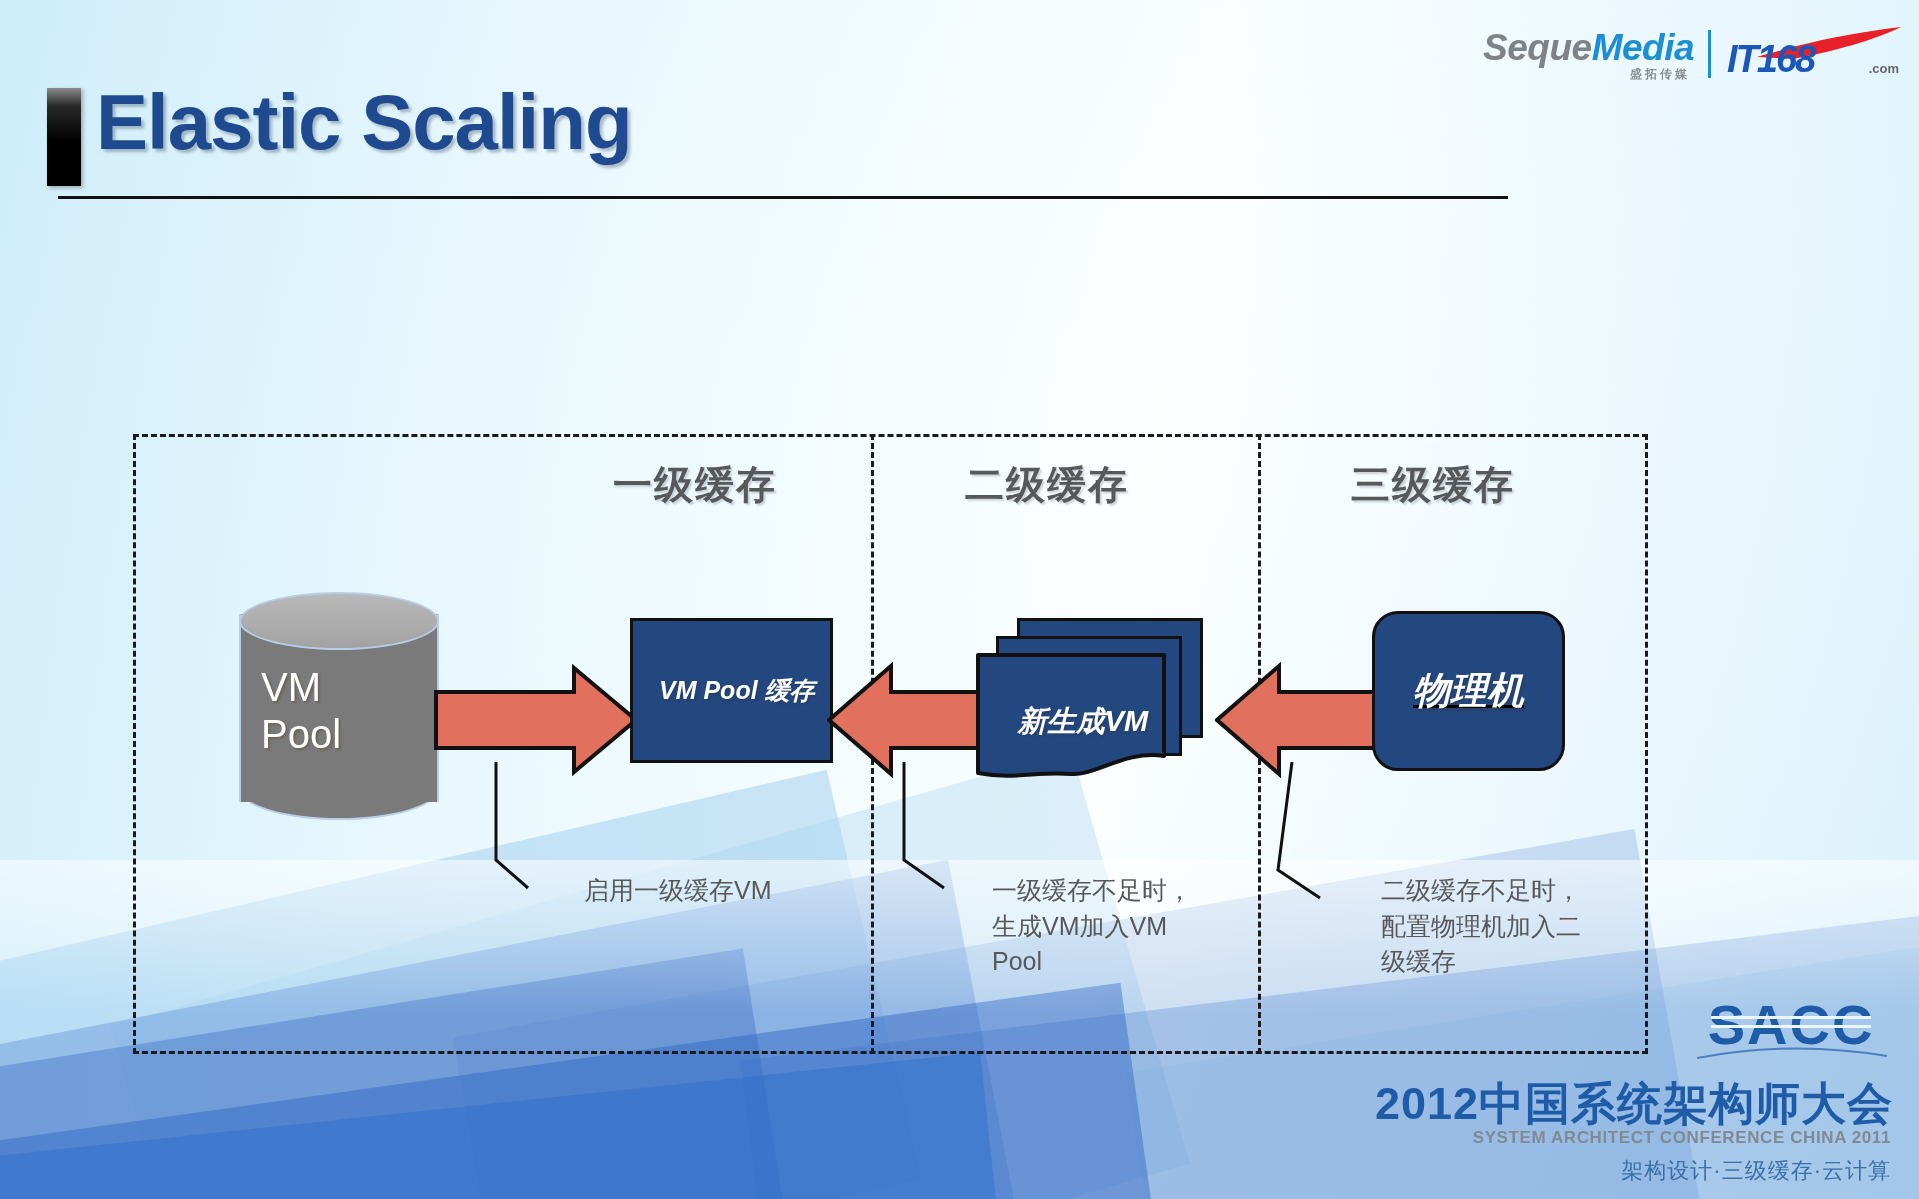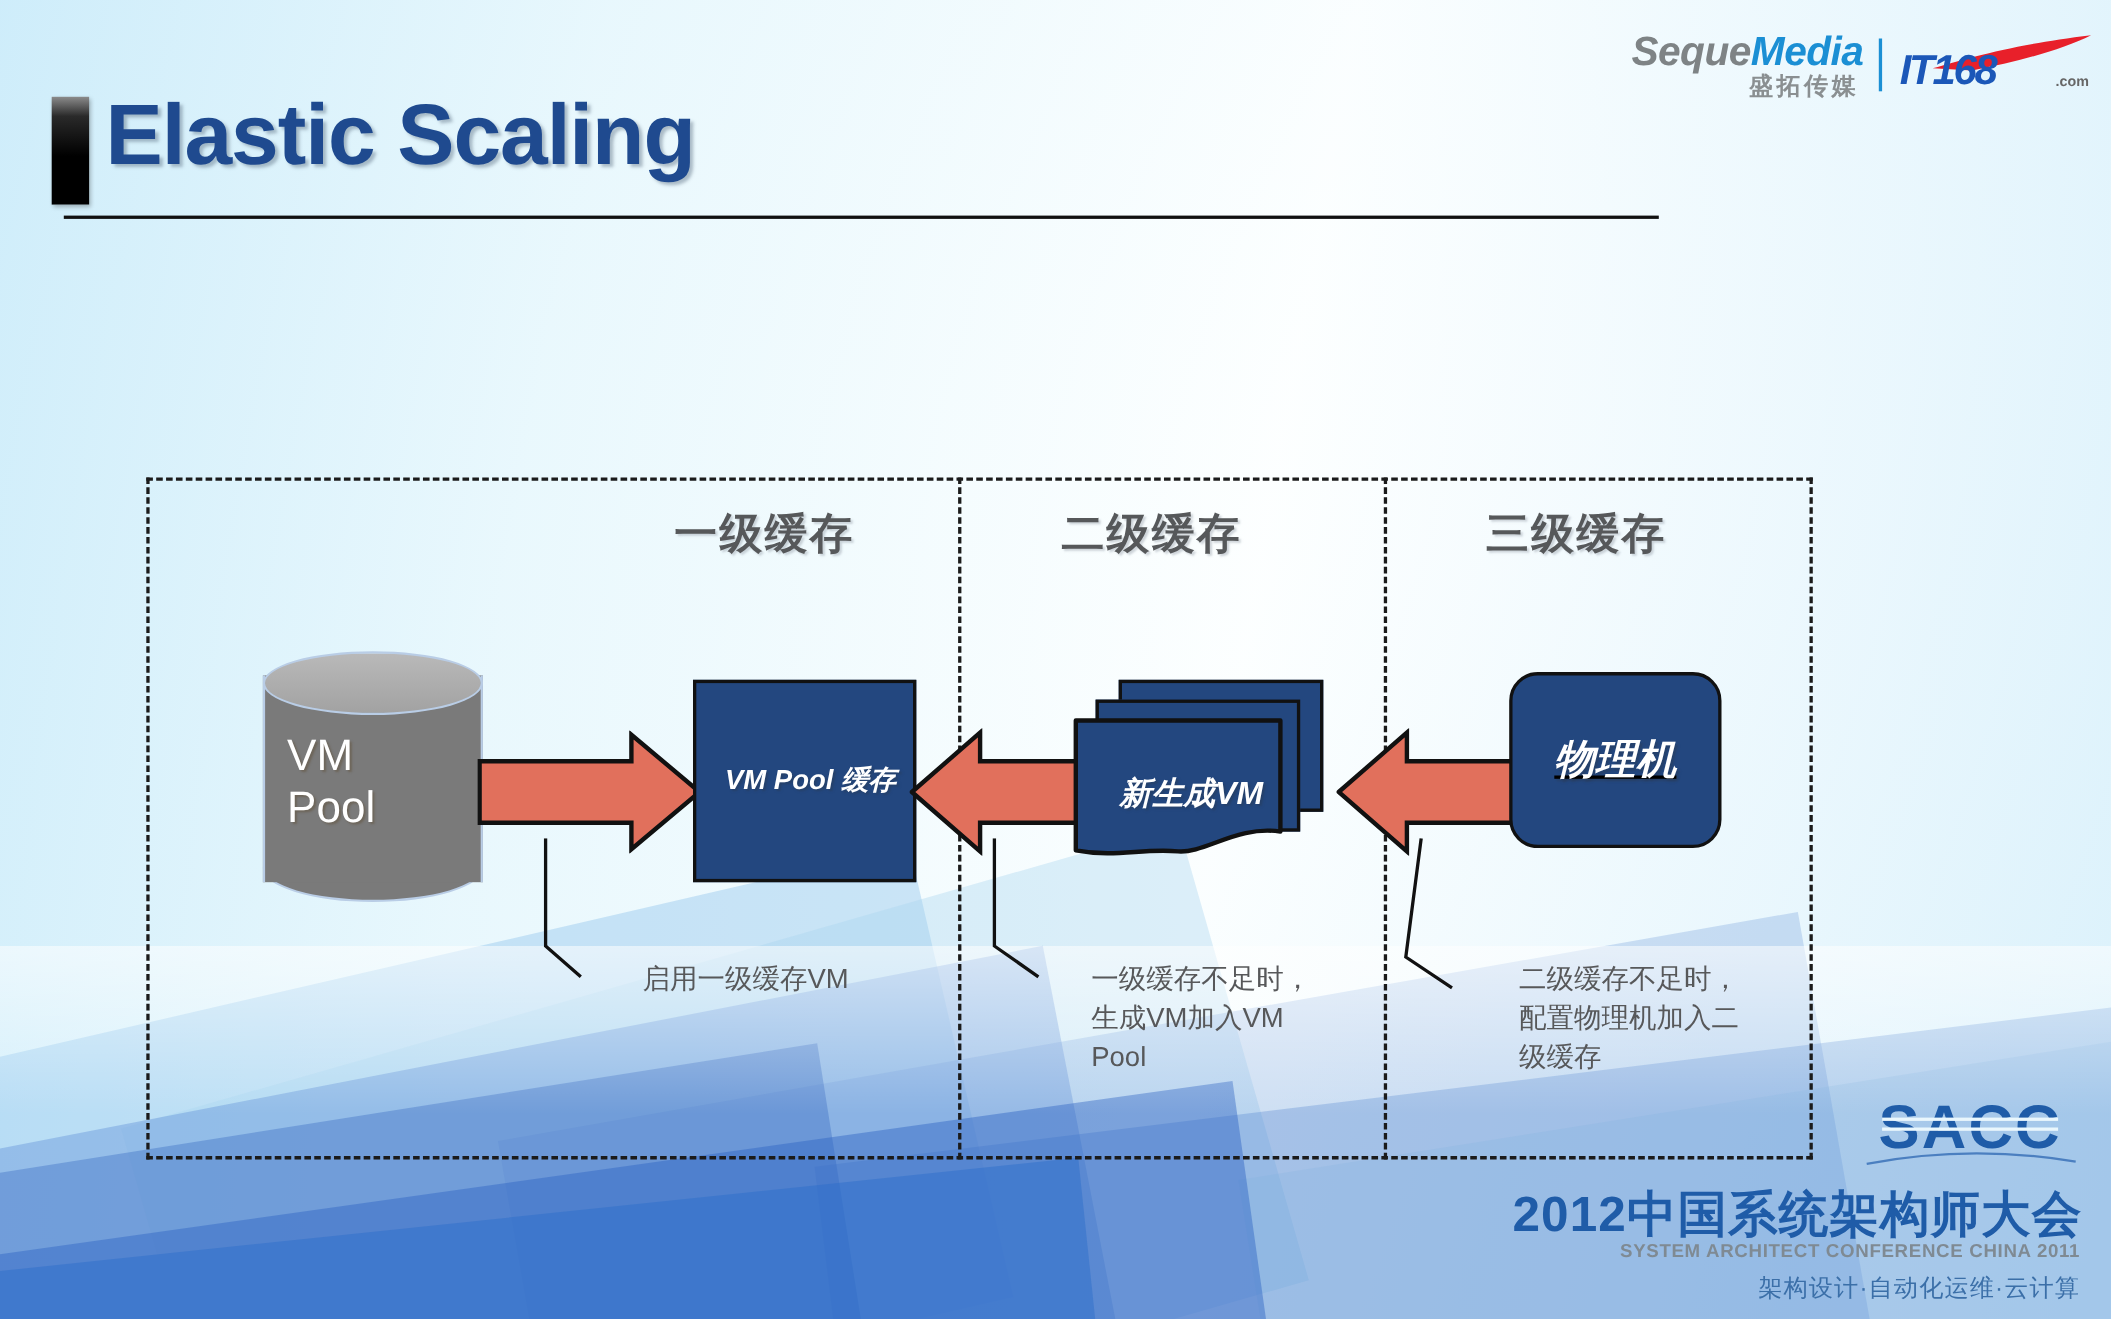--- a/index.html
+++ b/index.html
@@ -35,21 +35,21 @@
   .s9{left:1150px;top:1000px;width:900px;height:380px;background:#7fb0e0;transform:rotate(-9deg);opacity:.22;}
   .veil{position:absolute;left:0;top:860px;width:100%;height:340px;
         background:linear-gradient(180deg,rgba(255,255,255,.55) 0%,rgba(255,255,255,0) 45%);}
 
   
   .logo{position:absolute;right:18px;top:28px;display:flex;align-items:center;gap:14px;}
   .logo-left{display:flex;flex-direction:column;align-items:flex-end;line-height:1;}
   .logo-word{font-size:37px;font-weight:bold;letter-spacing:-.5px;white-space:nowrap;font-style:italic;}
   .logo-word .a{color:#7e8385;}
   .logo-word .b{color:#1b8fd4;}
-  .logo-cn{font-size:22px;color:#8a8f91;font-weight:bold;letter-spacing:3px;margin-top:2px;margin-right:4px;}
+  .logo-cn{font-size:12px;color:#8a8f91;font-weight:bold;letter-spacing:3px;margin-top:2px;margin-right:4px;}
   .logo-sep{width:3px;height:48px;background:#1b8fd4;}
   .logo-it{position:relative;width:176px;height:52px;}
   .it-text{position:absolute;left:2px;top:12px;font-size:38px;font-weight:bold;font-style:italic;
            color:#1b57b8;letter-spacing:-2px;line-height:1;}
   .it-com{position:absolute;right:2px;bottom:4px;font-size:13px;color:#666;font-weight:bold;}
   .it-swoosh{position:absolute;left:30px;top:-2px;width:148px;height:34px;}
 
   .title-bar{position:absolute;left:47px;top:88px;width:34px;height:98px;
      background:linear-gradient(180deg,#8b8b8b 0%,#2a2a2a 18%,#000 55%,#000 100%);
      box-shadow:2px 2px 4px rgba(0,0,0,.28);}
@@ -80,21 +80,21 @@
      background:linear-gradient(180deg,#b9b9b9,#a2a2a2);border-radius:50%;
      border:2px solid #b9cde6;box-sizing:border-box;}
   .cyl-txt{position:absolute;left:22px;top:72px;color:#fff;font-size:40px;line-height:1.18;
      text-shadow:2px 2px 2px rgba(90,70,40,.4);}
 
   
   .box{position:absolute;background:#23477f;border:3px solid #111;box-sizing:border-box;
       display:flex;align-items:center;justify-content:flex-start;}
   .box-txt{color:#fff;font-weight:bold;font-style:italic;text-shadow:2px 2px 2px rgba(40,60,90,.55);}
 
-  #vmcache{left:630px;top:618px;width:203px;height:184px;}
+  #vmcache{left:630px;top:618px;width:203px;height:145px;}
   #vmcache .box-txt{font-size:25px;line-height:1.25;padding-left:26px;padding-right:8px;}
 
   #phys{left:1372px;top:611px;width:193px;height:160px;border-radius:26px;text-decoration:underline;}
   #phys .box-txt{font-size:37px;width:100%;text-align:center;padding:0;}
 
   
   .stack{position:absolute;left:975px;top:618px;width:233px;height:160px;}
   .doc{position:absolute;background:#23477f;border:3px solid #111;box-sizing:border-box;}
   .doc.d1{left:42px;top:0;width:186px;height:120px;}
   .doc.d2{left:21px;top:18px;width:186px;height:120px;}
@@ -220,15 +220,15 @@
   <div class="note n2">一级缓存不足时，生成VM加入VM Pool</div>
 
   <svg class="sacc" viewBox="0 0 200 62">
     <text x="100" y="46" text-anchor="middle" font-family="Liberation Sans, sans-serif" font-size="56" font-weight="bold" fill="#1f5ca8" letter-spacing="2">SACC</text>
     <rect x="20" y="18" width="160" height="3" fill="#eaf7fd"></rect>
     <rect x="20" y="27" width="160" height="3" fill="#eaf7fd"></rect>
     <path d="M6 60 Q100 42 196 58" fill="none" stroke="#4b7fc0" stroke-width="2"></path>
   </svg>
   <div class="conf-cn">2012中国系统架构师大会</div>
   <div class="conf-en">SYSTEM ARCHITECT CONFERENCE CHINA 2011</div>
-  <div class="conf-sub">架构设计·自动化运维·云计算</div>
+  <div class="conf-sub">架构设计·三级缓存·云计算</div>
 
 </div>
 
 </body></html>

